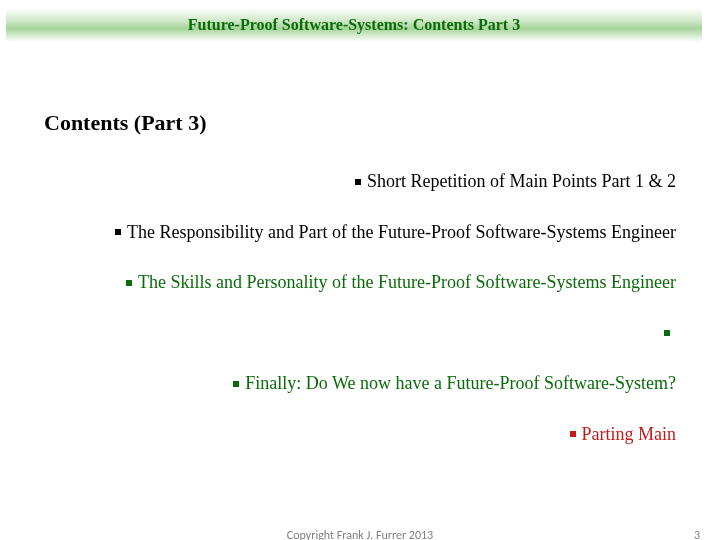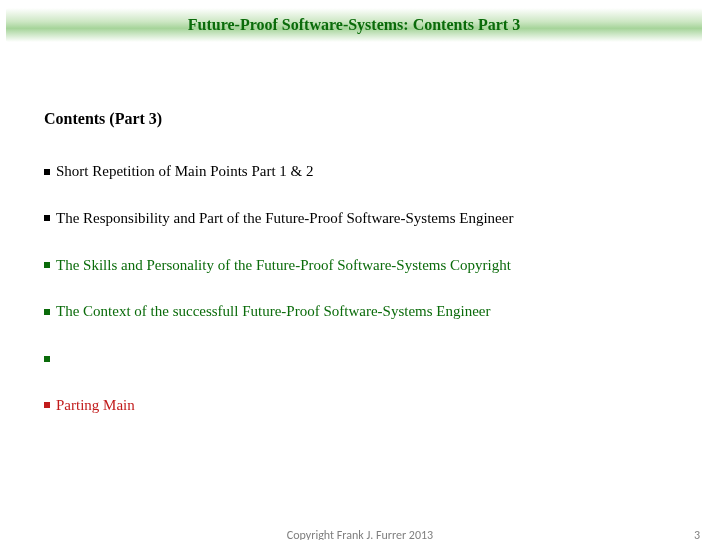--- a/index.html
+++ b/index.html
@@ -35,28 +35,29 @@
     color: #0a6b0a;
   }
   .body {
     position: absolute;
     top: 110px;
     left: 44px;
     right: 44px;
   }
   .subtitle {
     font-weight: bold;
-    font-size: 16px;
+    font-size: 22px;
     color: #000;
     margin-bottom: 34px;
   }
   .item {
-    font-size: 15px;
+    font-size: 18px;
     margin-bottom: 28px;
     line-height: 1.25;
+    text-align: right;
   }
   .item.visited { color: #000000; }
   .item.upcoming { color: #0a6b0a; }
   .item.final { color: #c11b1b; }
   .bullet {
     display: inline-block;
     width: 6px;
     height: 6px;
     background: currentColor;
     margin-right: 6px;
@@ -97,27 +98,27 @@
   <div class="body">
     <div class="subtitle">Contents (Part 3)</div>
 
     <div class="item visited">
       <span class="bullet"></span><span>Short Repetition of Main Points Part 1 &amp; 2</span>
     </div>
     <div class="item visited">
       <span class="bullet"></span><span>The Responsibility and Part of the Future-Proof Software-Systems Engineer</span>
     </div>
     <div class="item upcoming">
-      <span class="bullet"></span><span>The Skills and Personality of the Future-Proof Software-Systems Copyright</span>
-    </div>
-    <div class="item upcoming">
-      <span class="bullet"></span><span>The Context of the successfull Future-Proof Software-Systems Engineer</span>
+      <span class="bullet"></span><span>The Skills and Personality of the Future-Proof Software-Systems Engineer</span>
     </div>
     <div class="item upcoming">
       <span class="bullet"></span>
+    </div>
+    <div class="item upcoming">
+      <span class="bullet"></span><span>Finally: Do We now have a Future-Proof Software-System?</span>
     </div>
     <div class="item final">
       <span class="bullet"></span><span>Parting Main</span>
     </div>
   </div>
 
   <div class="footer">
     <span class="copyright">Copyright Frank J. Furrer 2013</span>
     <span class="pagenum">3</span>
   </div>

